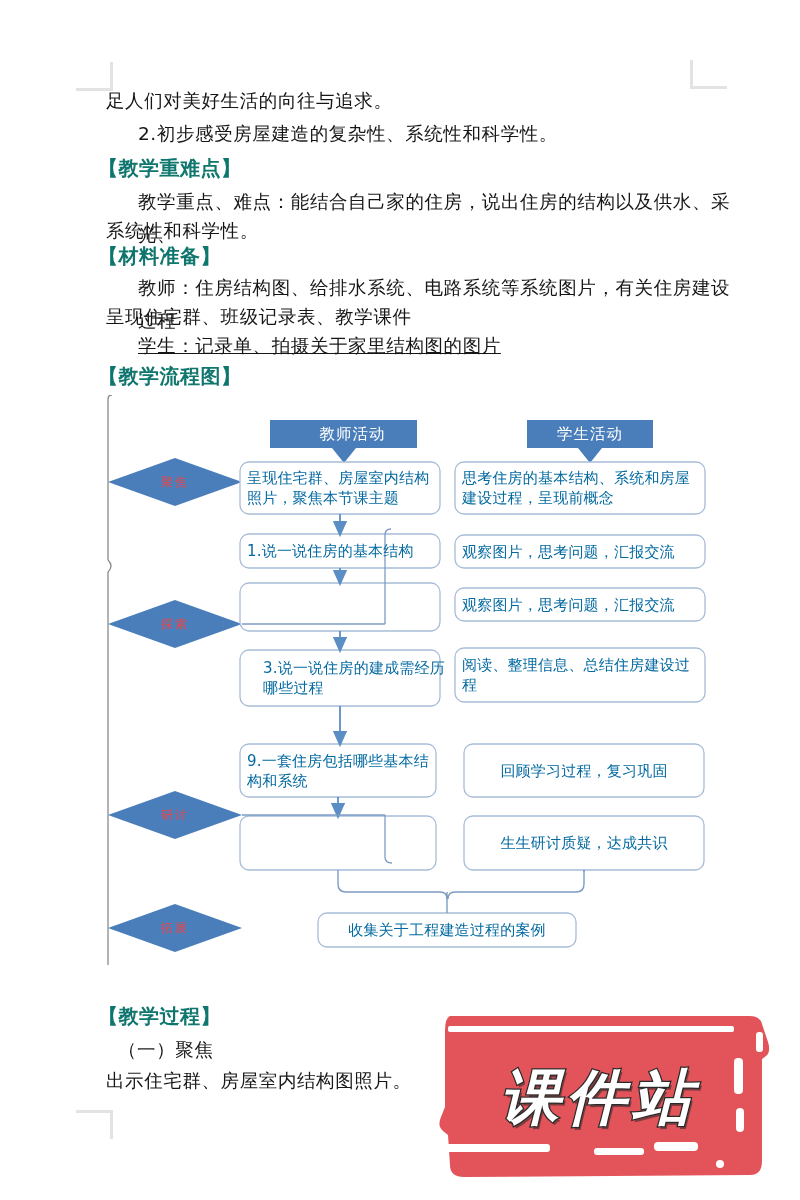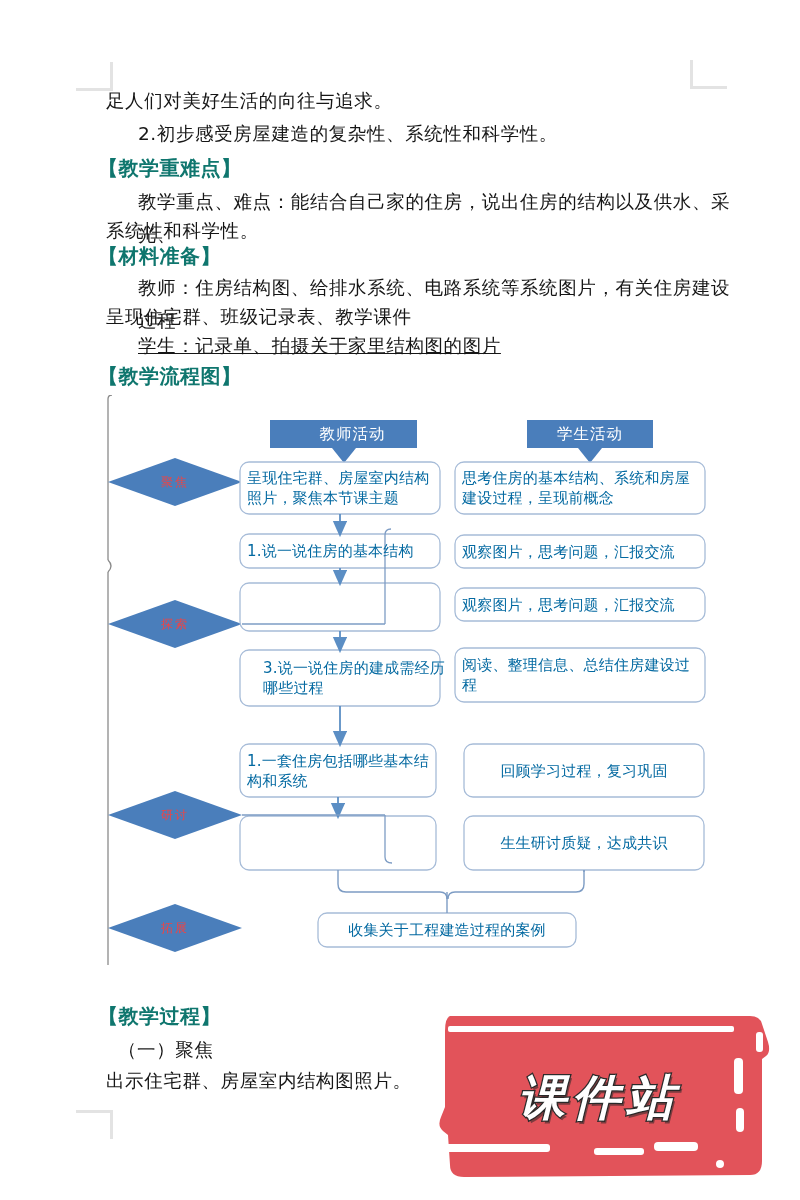--- a/index.html
+++ b/index.html
@@ -115,21 +115,21 @@
   }
   .watermark svg { display: block; }
   .wm-text {
     position: absolute;
     left: 0; top: 0;
     width: 390px; height: 172px;
     display: flex;
     align-items: center;
     justify-content: center;
     font-family: "DejaVu Sans", "Liberation Sans", sans-serif;
-    font-size: 48px;
+    font-size: 60px;
     font-weight: 700;
     font-style: italic;
     color: #ffffff;
     letter-spacing: 6px;
     -webkit-text-stroke: 2.5px #2b2b2b;
     paint-order: stroke fill;
     text-shadow: 2px 3px 0 rgba(40,40,40,.55);
   }
 </style>
 </head>
@@ -237,21 +237,21 @@
   <div class="banner-label" style="left:527px; top:25px; width:126px; height:28px;">学生活动</div>
 
   <div class="diamond-label" style="left:125px; top:75px; width:100px; height:24px;">聚焦</div>
   <div class="diamond-label" style="left:125px; top:217px; width:100px; height:24px;">探索</div>
   <div class="diamond-label" style="left:125px; top:408px; width:100px; height:24px;">研讨</div>
   <div class="diamond-label" style="left:125px; top:521px; width:100px; height:24px;">拓展</div>
 
   <div class="fc-text" style="left:240px; top:67px;  width:200px; height:52px;">呈现住宅群、房屋室内结构照片，聚焦本节课主题</div>
   <div class="fc-text" style="left:240px; top:139px; width:200px; height:34px;">1.说一说住房的基本结构</div>
   <div class="fc-text" style="left:240px; top:255px; width:200px; height:56px;margin-left:16px;">3.说一说住房的建成需经历哪些过程</div>
-  <div class="fc-text" style="left:240px; top:349px; width:196px; height:53px;">1.一套住房包括哪些基本结构和系统</div>
+  <div class="fc-text" style="left:240px; top:349px; width:196px; height:53px;">9.一套住房包括哪些基本结构和系统</div>
 
   <div class="fc-text" style="left:455px; top:67px;  width:250px; height:52px;">思考住房的基本结构、系统和房屋建设过程，呈现前概念</div>
   <div class="fc-text" style="left:455px; top:140px; width:250px; height:33px;">观察图片，思考问题，汇报交流</div>
   <div class="fc-text" style="left:455px; top:193px; width:250px; height:33px;">观察图片，思考问题，汇报交流</div>
   <div class="fc-text center" style="left:464px; top:349px; width:240px; height:53px;">回顾学习过程，复习巩固</div>
   <div class="fc-text" style="left:455px; top:253px; width:250px; height:54px;">阅读、整理信息、总结住房建设过程</div>
   <div class="fc-text center" style="left:464px; top:421px; width:240px; height:54px;">生生研讨质疑，达成共识</div>
 
   <div class="fc-text center" style="left:318px; top:518px; width:258px; height:34px;">收集关于工程建造过程的案例</div>
 </div>

